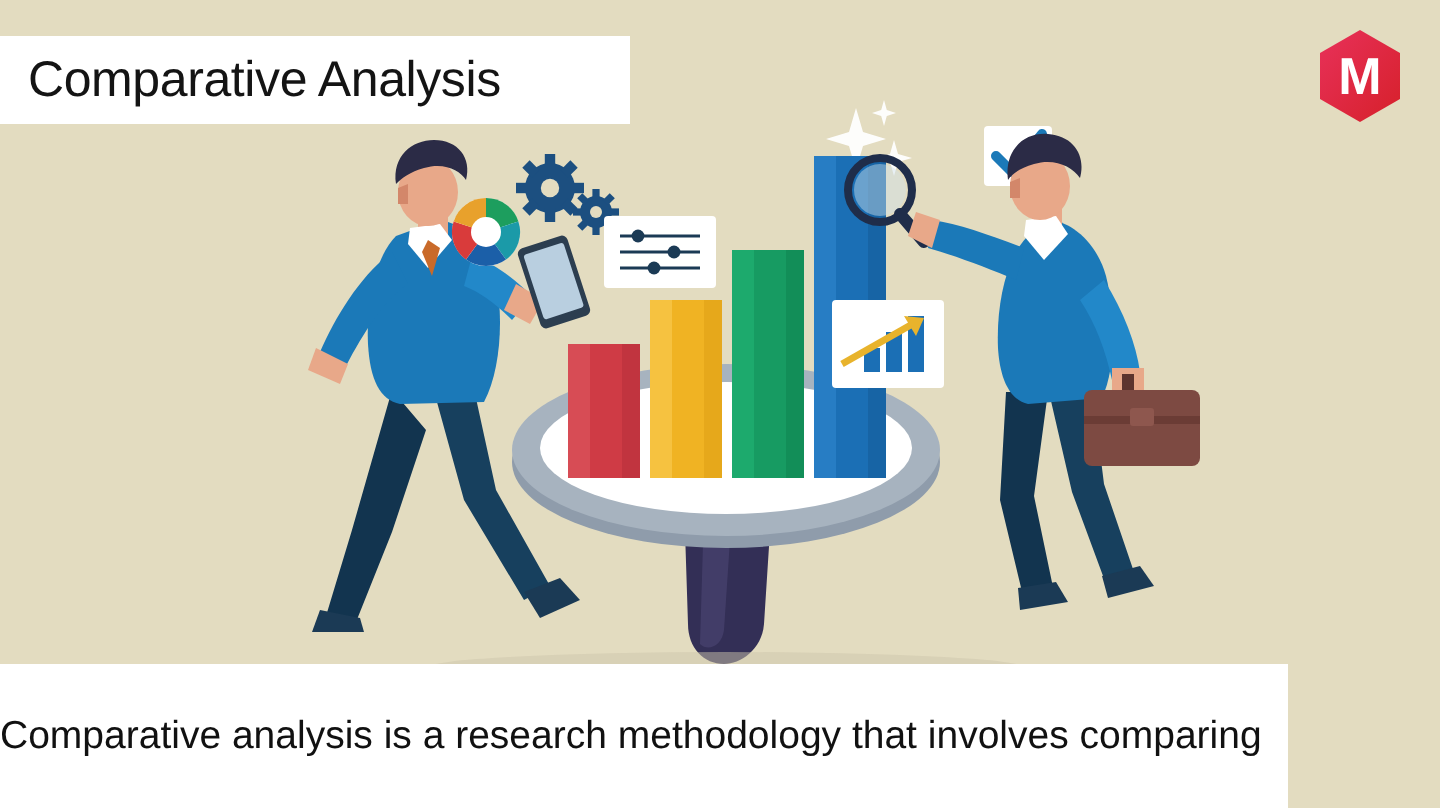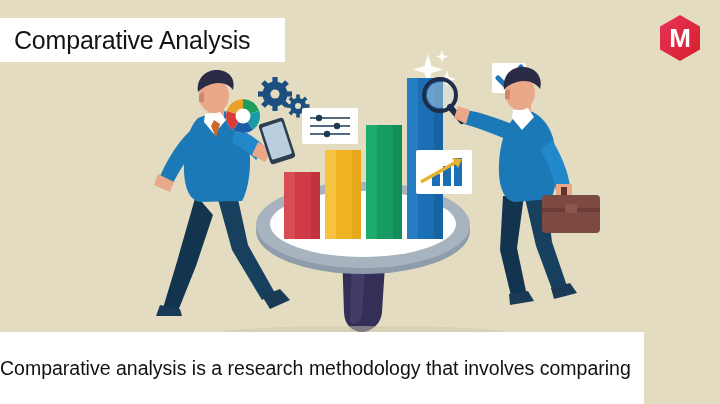--- a/index.html
+++ b/index.html
@@ -14,21 +14,21 @@
     position: relative;
     width: 720px;
     height: 404px;
     overflow: hidden;
     background: #e3dcc0;
   }
   
   #title-banner {
     position: absolute;
     left: 0; top: 18px;
-    width: 285px; height: 44px;
+    width: 315px; height: 44px;
     background: #ffffff;
     display: flex;
     align-items: center;
   }
   #title-text {
     font-size: 25px;
     font-weight: 400;
     color: #141414;
     padding-left: 14px;
     letter-spacing: -0.2px;

